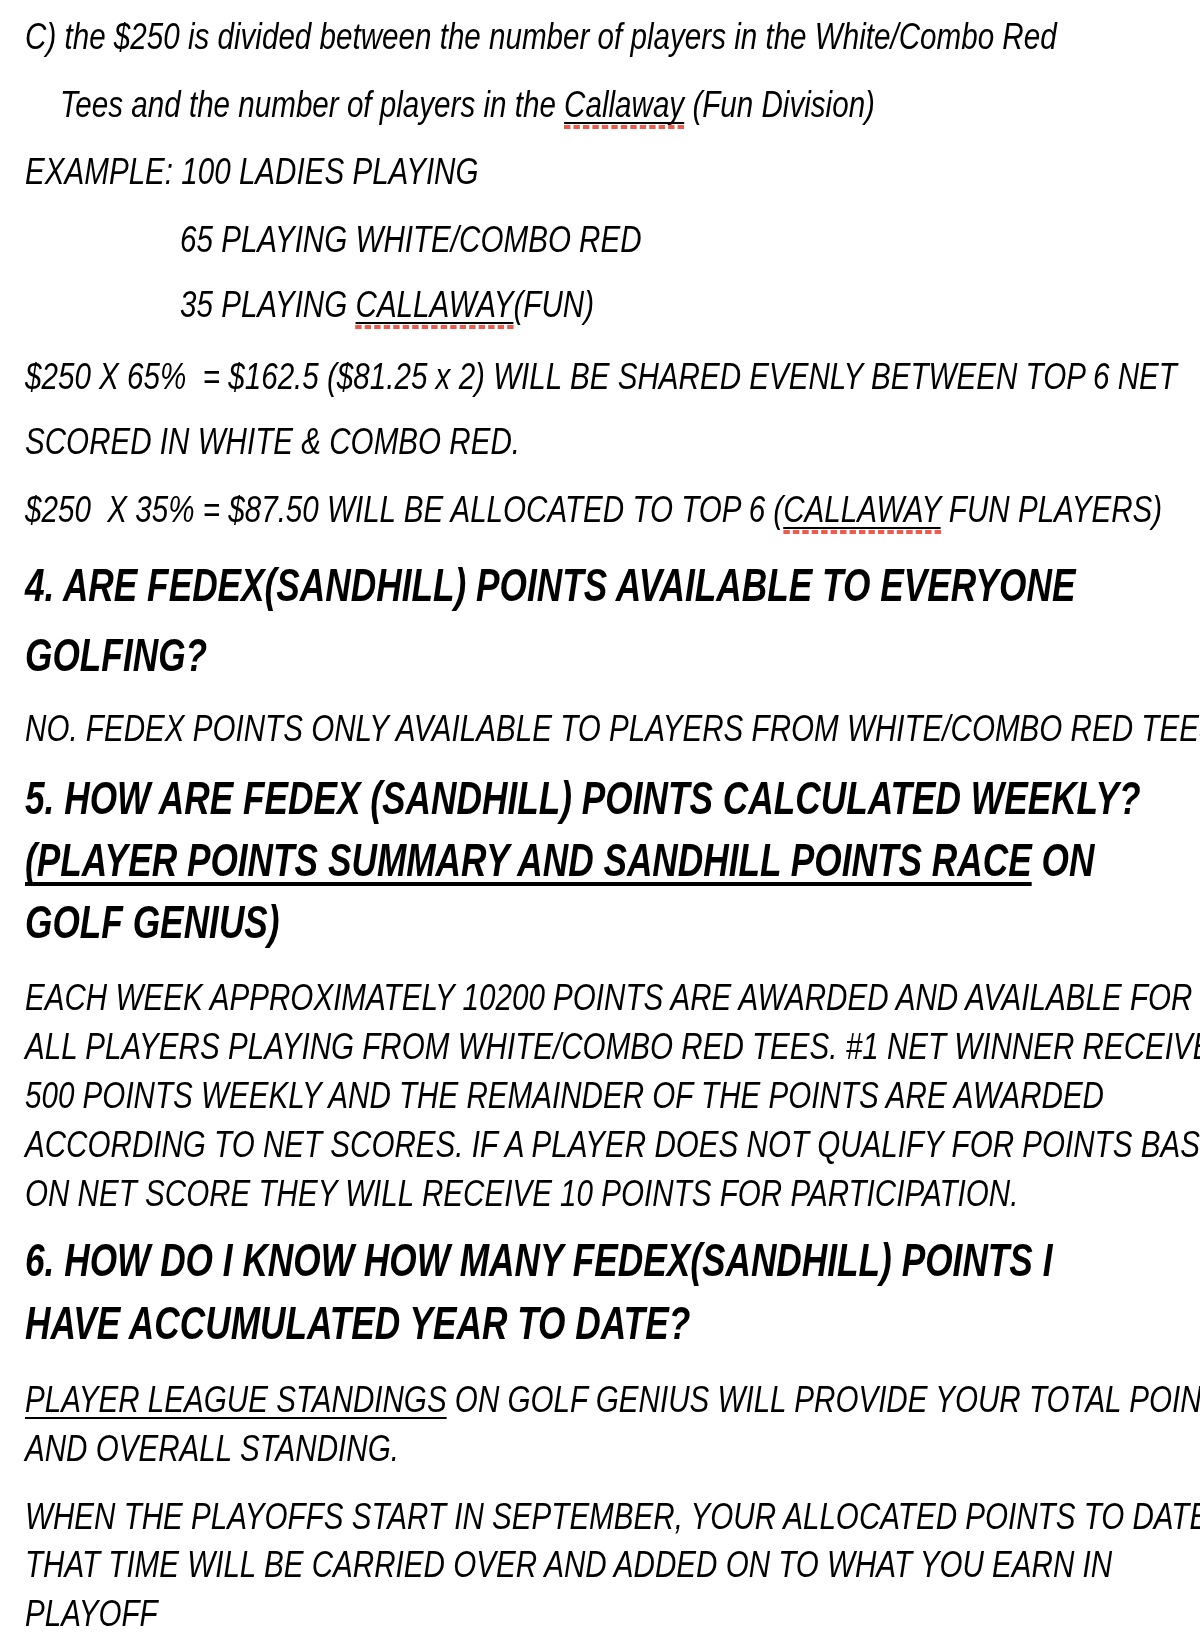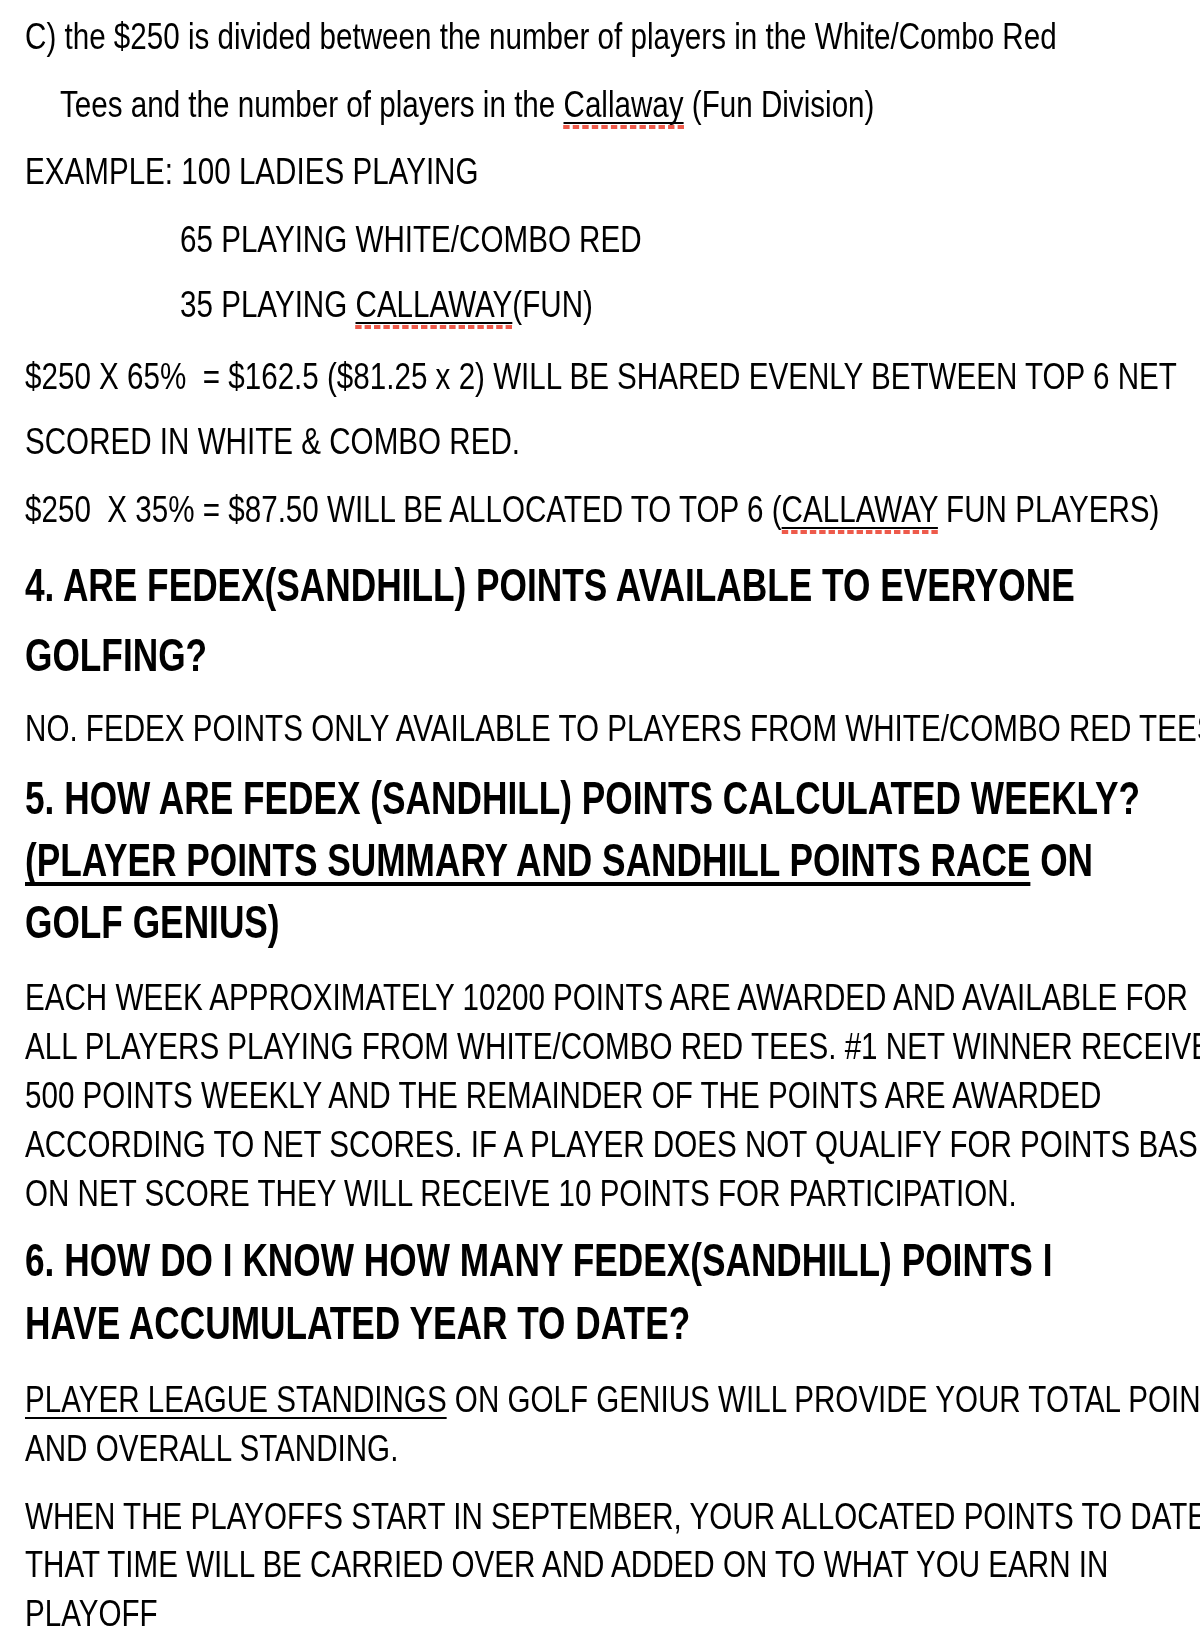--- a/index.html
+++ b/index.html
@@ -4,21 +4,21 @@
 <style>
   html, body { margin: 0; padding: 0; }
   body {
     width: 1200px; height: 1652px;
     background: #ffffff;
     color: #000000;
     font-family: "Liberation Sans", sans-serif;
     position: relative;
     overflow: hidden;
   }
-  #doc { position: absolute; inset: 0; }
+  #doc { position: absolute; inset: 0; font-style: italic; }
   .line {
     position: absolute;
     white-space: pre;
     line-height: 1;
     transform-origin: 0 0;
   }
   .b { font-size: 37px; font-weight: 400; transform: scaleX(0.80); }
   .h { font-size: 47px; font-weight: 700; transform: scaleX(0.75); }
   .u {
     text-decoration: underline;

